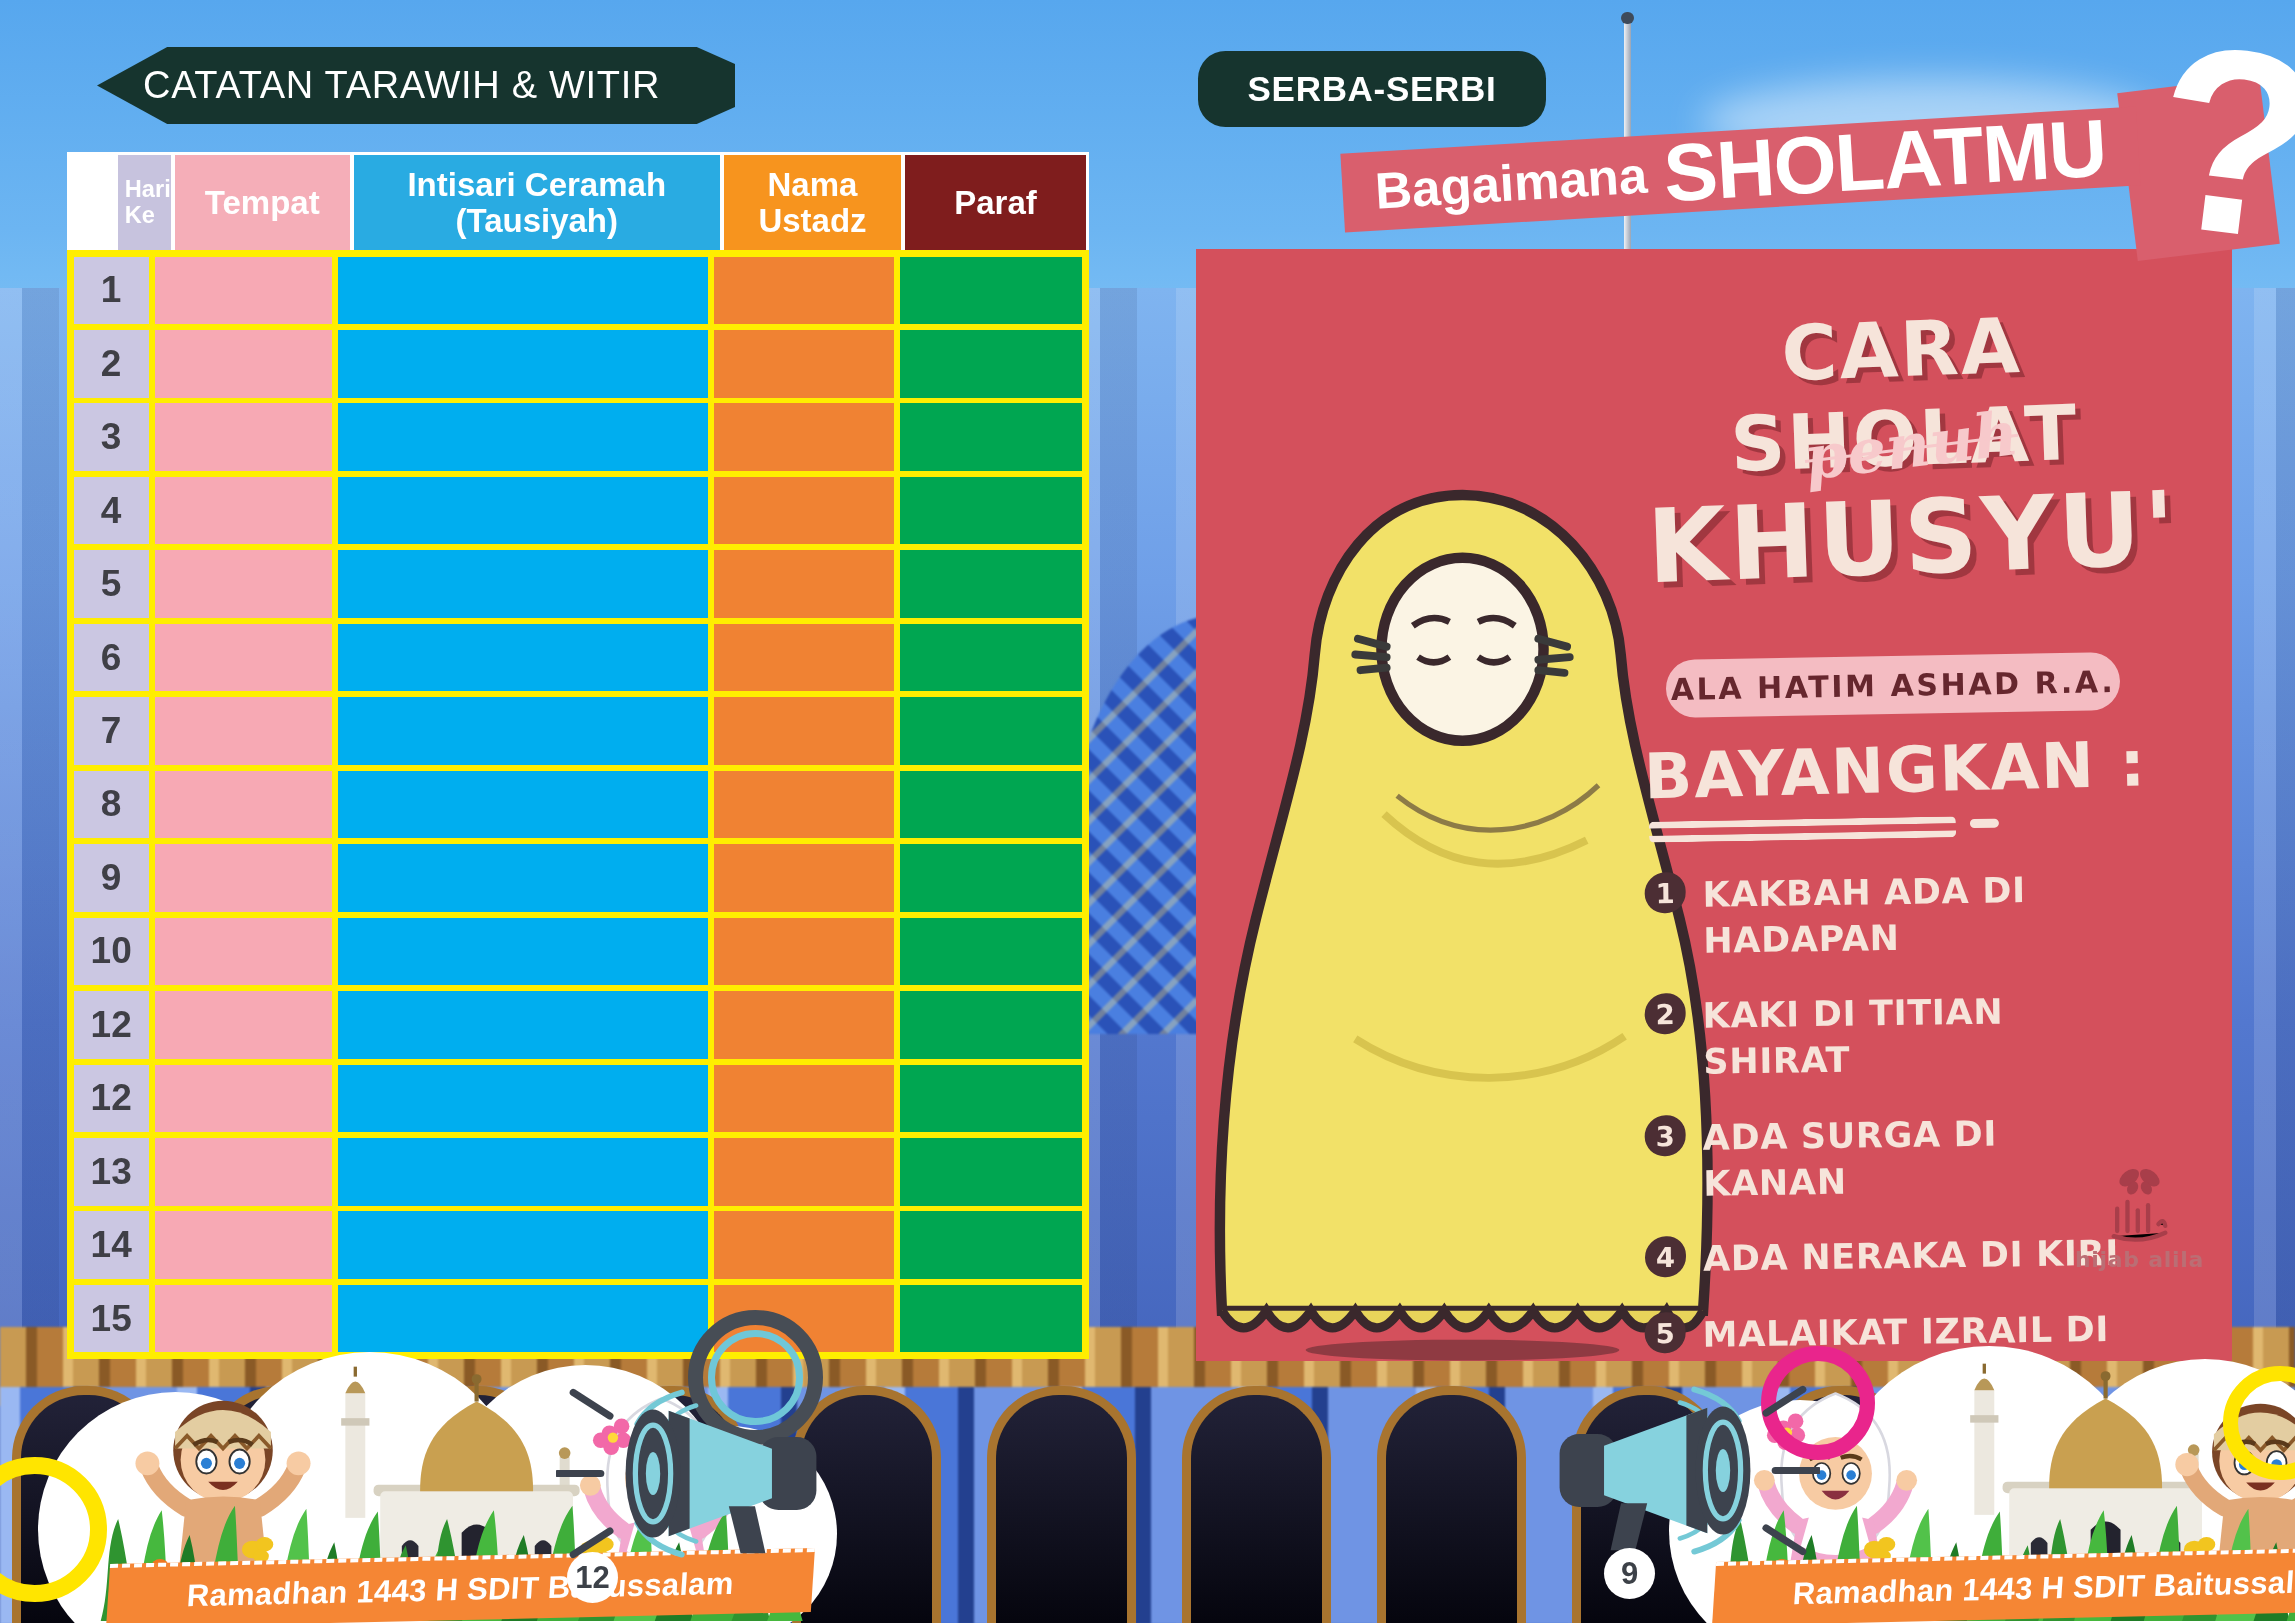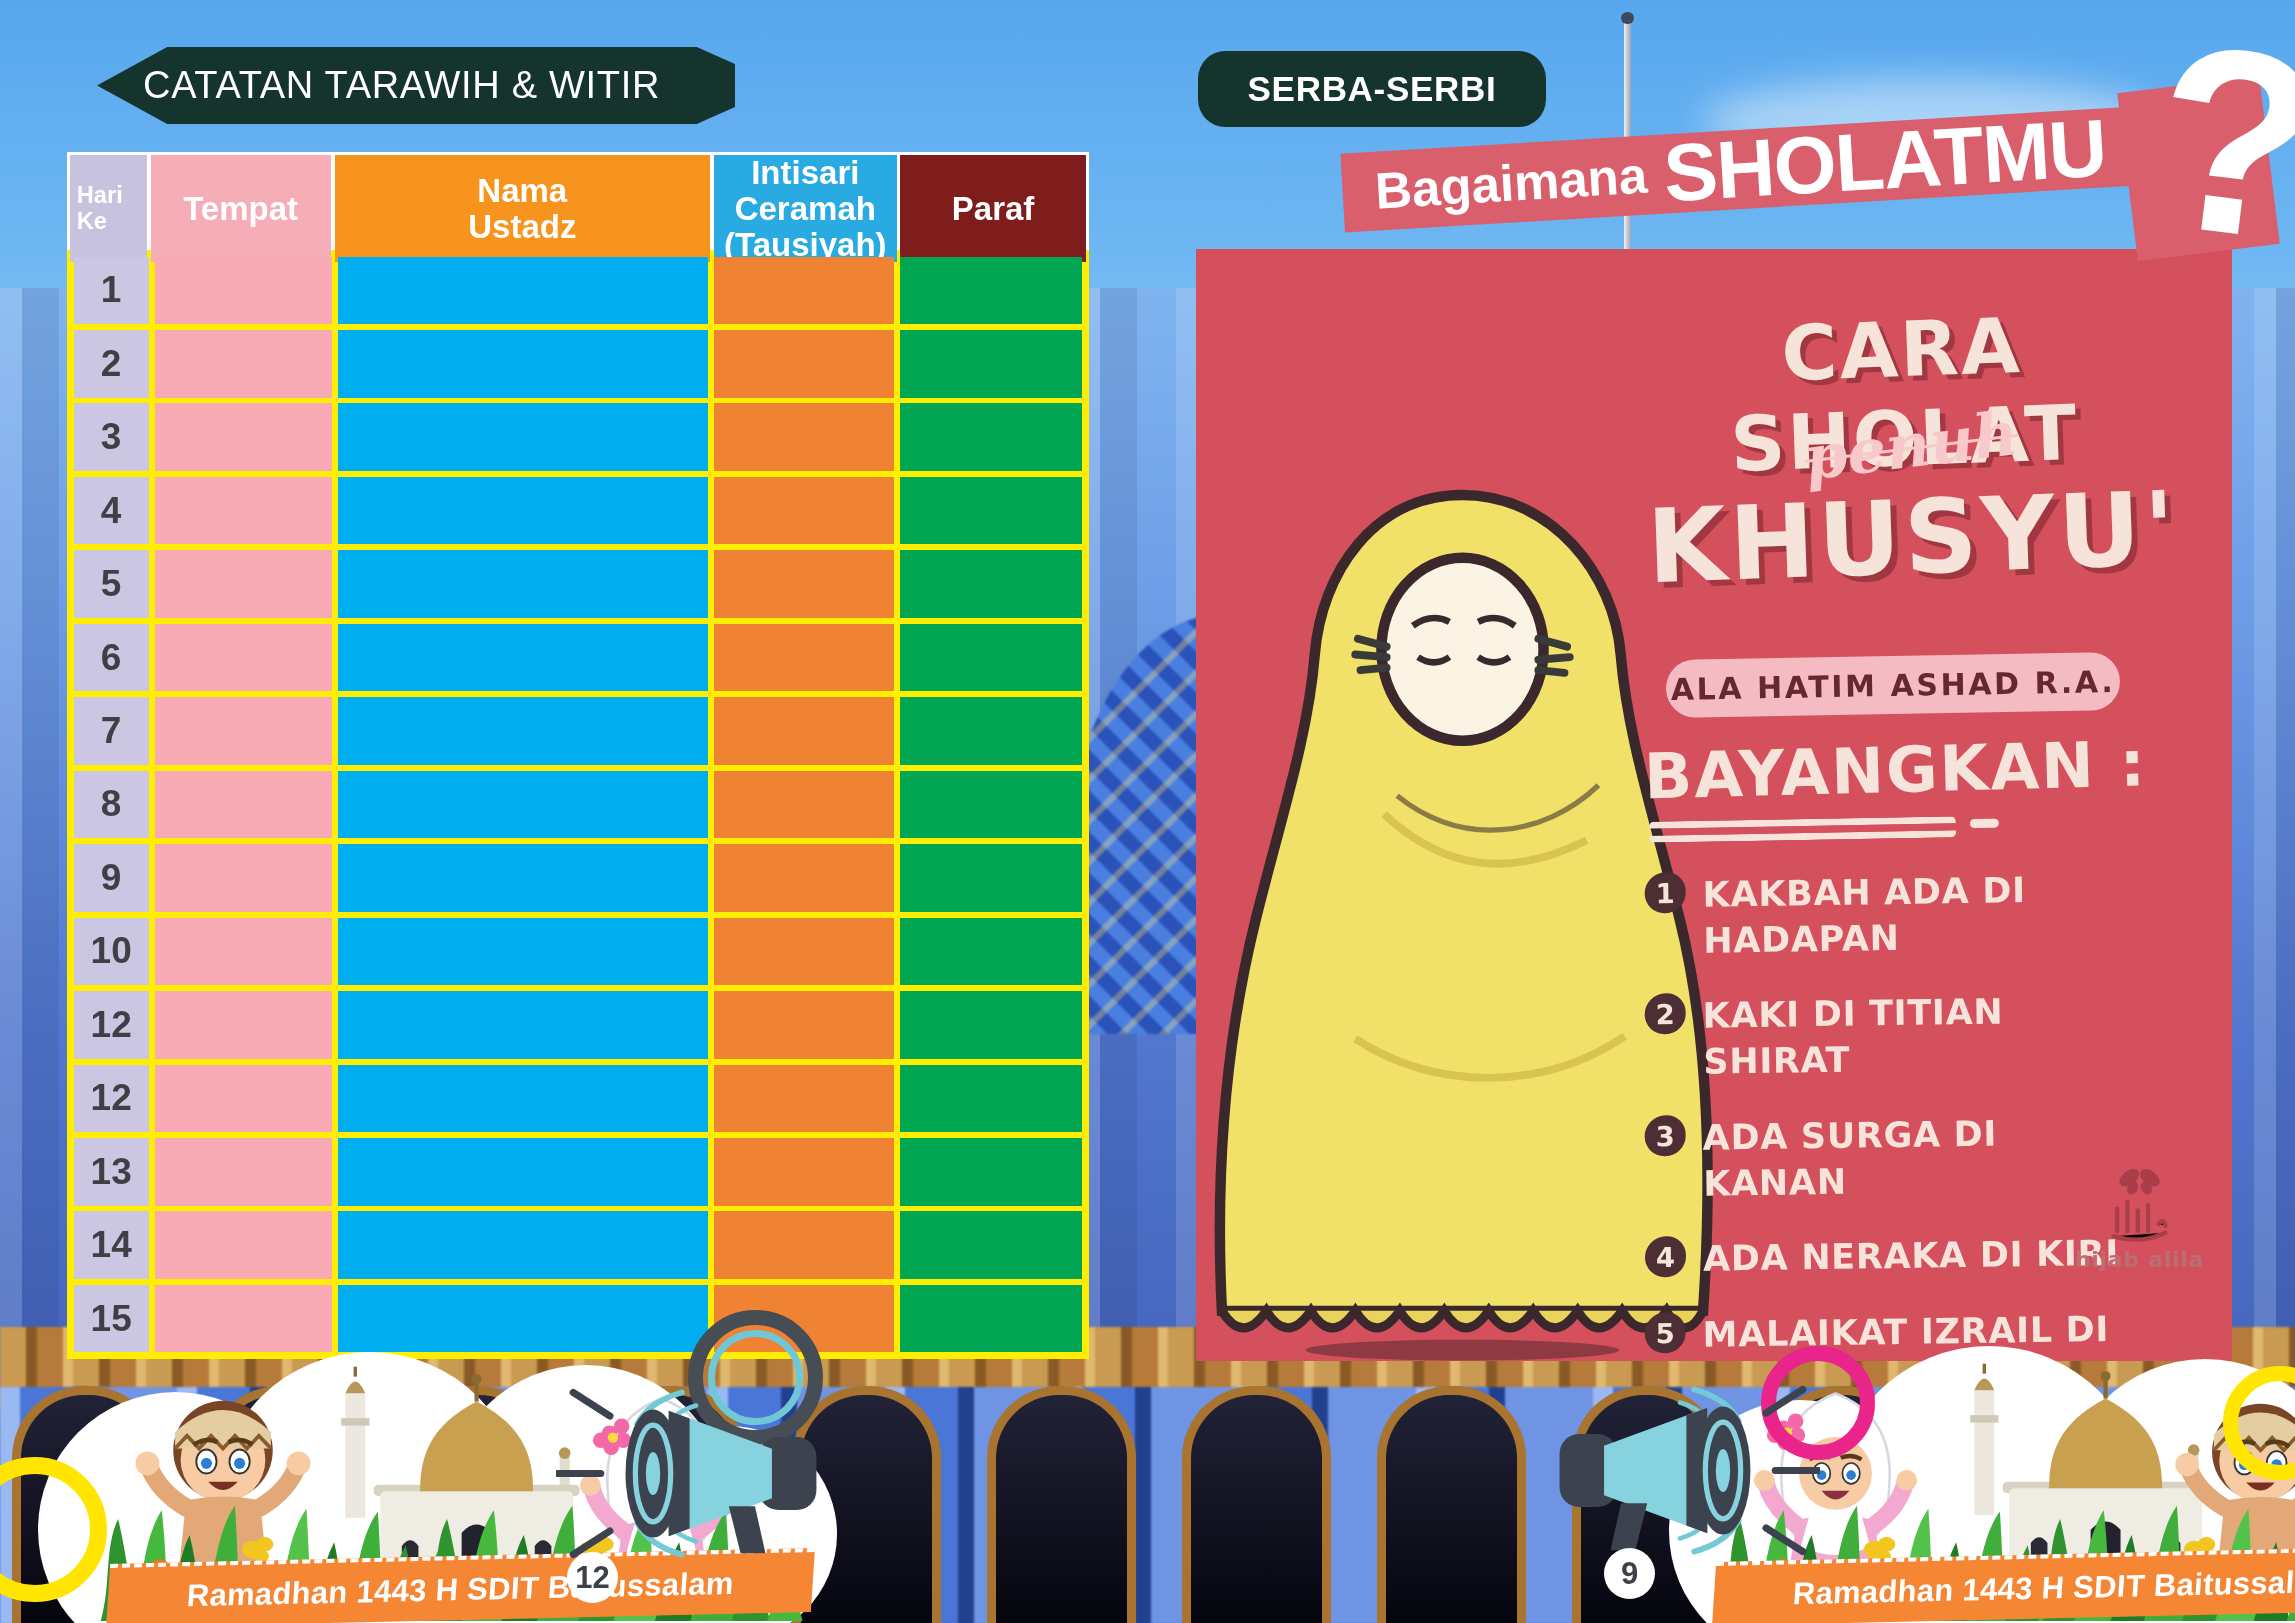--- a/index.html
+++ b/index.html
@@ -43,21 +43,21 @@
   .q-blob{position:absolute;left:2127px;top:84px;width:143px;height:169px;background:#d95f6d;
         transform:rotate(-7deg);z-index:6;}
   .q-mark{position:absolute;left:2156px;top:11.8px;z-index:7;color:#fff;font-size:262px;line-height:1;
         font-weight:800;transform:rotate(7deg);font-family:"Liberation Sans",sans-serif;}
   
   .table-wrap{position:absolute;left:67px;top:152px;width:1022px;height:1208px;z-index:6;}
   .thead{display:grid;grid-template-columns:118fr 278fr 580fr 282fr 286fr;column-gap:3.9px;
         background:#fff;padding:3.3px 3.3px 0 3.3px;height:98px;box-sizing:border-box;}
   .hcell{display:flex;flex-direction:column;align-items:center;justify-content:center;
         color:#fff;font-weight:800;text-align:center;line-height:1.08;}
-  .h-hari{background:#c7c3de;font-size:23.6px;align-items:flex-start;padding-left:6.5px;}
+  .h-hari{background:#c7c3de;font-size:23.6px;align-items:flex-start;padding-left:6.5px;margin-left:48px;}
   .h-tempat{background:#f5aeb8;font-size:33px;}
   .h-intisari{background:#29abe2;font-size:33px;}
   .h-ustadz{background:#f7941e;font-size:33px;}
   .h-paraf{background:#7f1d1d;font-size:33px;}
   .tbody{background:#ffee00;padding:6.5px;box-sizing:border-box;height:1109px;
         display:grid;grid-auto-rows:1fr;row-gap:5.9px;}
   .trow{display:grid;grid-template-columns:118fr 278fr 580fr 282fr 286fr;column-gap:5.9px;}
   .cell{height:100%;}
   .c-hari{background:#cbc7e2;display:flex;align-items:center;justify-content:center;
         font-size:37px;font-weight:700;color:#3f3f46;}
@@ -257,27 +257,27 @@
 
   <div class="table-wrap">
     <div class="thead">
       <div class="hcell h-hari">
         <span>Hari</span>
         <span>Ke</span>
       </div>
       <div class="hcell h-tempat">
         <span>Tempat</span>
       </div>
+      <div class="hcell h-intisari">
+        <span>Intisari Ceramah</span>
+        <span>(Tausiyah)</span>
+      </div>
       <div class="hcell h-ustadz">
         <span>Nama</span>
         <span>Ustadz</span>
-      </div>
-      <div class="hcell h-intisari">
-        <span>Intisari Ceramah</span>
-        <span>(Tausiyah)</span>
       </div>
       <div class="hcell h-paraf">
         <span>Paraf</span>
       </div>
     </div>
     <div class="tbody" id="tbody">
         <div class="trow">
           <div class="cell c-hari">1</div>
           <div class="cell c-tempat"></div>
           <div class="cell c-intisari"></div>

